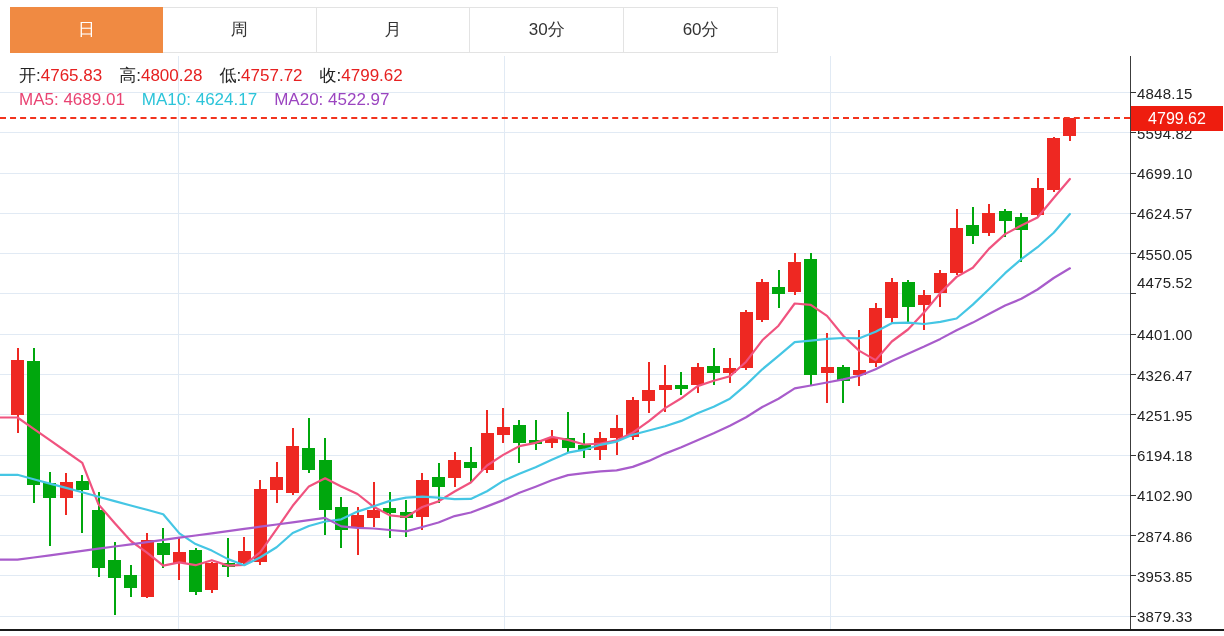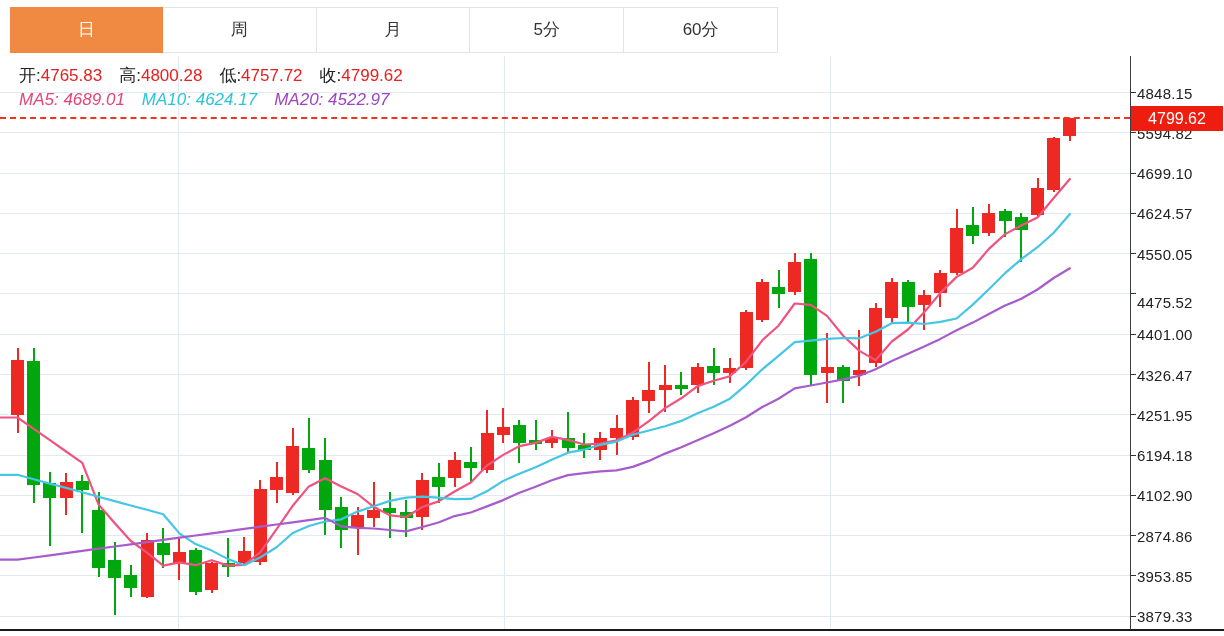--- a/index.html
+++ b/index.html
@@ -37,26 +37,26 @@
 </style>
 </head>
 <body>
 
 <div class="app">
 
   <div class="tabbar" id="tabbar">
       <div class="tab active" style="background: rgb(240, 138, 66);">日</div>
       <div class="tab">周</div>
       <div class="tab">月</div>
-      <div class="tab">5分</div>
+      <div class="tab">30分</div>
       <div class="tab">60分</div>
     </div>
 
   <div class="legend" id="legend-ohlc" style="top:64px;"><span class="item"><span class="lbl">开:</span><span style="color: rgb(230, 33, 33);">4765.83</span></span><span class="item"><span class="lbl">高:</span><span style="color: rgb(230, 33, 33);">4800.28</span></span><span class="item"><span class="lbl">低:</span><span style="color: rgb(230, 33, 33);">4757.72</span></span><span class="item"><span class="lbl">收:</span><span style="color: rgb(230, 33, 33);">4799.62</span></span></div>
-  <div class="legend" id="legend-ma" style="top:90px;font-style:italic;"><span class="item" style="color: rgb(233, 67, 114);">MA5: 4689.01</span><span class="item" style="color: rgb(44, 196, 217);">MA10: 4624.17</span><span class="item" style="color: rgb(155, 69, 192);">MA20: 4522.97</span></div>
+  <div class="legend" id="legend-ma" style="top:90px;"><span class="item" style="color: rgb(233, 67, 114);">MA5: 4689.01</span><span class="item" style="color: rgb(44, 196, 217);">MA10: 4624.17</span><span class="item" style="color: rgb(155, 69, 192);">MA20: 4522.97</span></div>
 
   <div class="plot" id="plot">
     <svg class="ma-svg" id="ma-svg" width="1130" height="636">
         <polyline points="0,417.5 17.5,417.5 33.7,428.8 49.9,440.2 66.1,451.5 82.3,462.8 98.5,504.4 114.6,523 130.8,541 147,552.6 163.2,565.6 179.4,562.4 195.6,565.2 211.8,560.2 228,565.6 244.2,564.8 260.4,552.2 276.6,529.2 292.7,505.8 308.9,486.4 325.1,478.3 341.3,486.4 357.5,494 373.7,506.8 389.9,515.4 406.1,517 422.3,507 438.5,501.4 454.6,491.5 470.8,482.5 487,465.5 503.2,454.9 519.4,446.1 535.6,442.9 551.8,436.9 568,439.9 584.2,444.5 600.4,443.5 616.6,440.3 632.7,432.7 648.9,421.1 665.1,408.1 681.3,398.3 697.5,386.1 713.7,380.7 729.9,376.3 746.1,361.7 762.3,340.3 778.5,325.7 794.7,303.5 810.8,304.9 827,315.9 843.2,335.7 859.4,350.9 875.6,360.1 891.8,341.5 908,329.5 924.2,312.3 940.4,292.9 956.6,276.9 972.8,267.7 988.9,248.9 1005.1,234.1 1021.3,225.5 1037.5,217.5 1053.7,198 1069.9,179" fill="none" stroke="#f0537f" stroke-width="2.2" stroke-linejoin="round" stroke-linecap="round"></polyline>
         <polyline points="0,474.8 17.5,474.8 33.7,479.2 49.9,483.6 66.1,487.9 82.3,492.3 98.5,496.7 114.6,501.1 130.8,505.5 147,509.8 163.2,514.2 179.4,533.4 195.6,544.1 211.8,550.6 228,559.1 244.2,565.2 260.4,557.3 276.6,547.2 292.7,533 308.9,526 325.1,521.5 341.3,519.3 357.5,511.6 373.7,506.3 389.9,500.9 406.1,497.6 422.3,496.7 438.5,497.7 454.6,499.1 470.8,498.9 487,491.2 503.2,480.9 519.4,473.7 535.6,467.2 551.8,459.7 568,452.7 584.2,449.7 600.4,444.8 616.6,441.6 632.7,434.8 648.9,430.5 665.1,426.3 681.3,420.9 697.5,413.2 713.7,406.7 729.9,398.7 746.1,384.9 762.3,369.3 778.5,355.9 794.7,342.1 810.8,340.6 827,338.8 843.2,338 859.4,338.3 875.6,331.8 891.8,323.2 908,322.7 924.2,324 940.4,321.9 956.6,318.5 972.8,304.6 988.9,289.2 1005.1,273.2 1021.3,259.2 1037.5,247.2 1053.7,232.8 1069.9,214" fill="none" stroke="#45c6e4" stroke-width="2.2" stroke-linejoin="round" stroke-linecap="round"></polyline>
         <polyline points="0,559.7 17.5,559.7 33.7,557.5 49.9,555.3 66.1,553.1 82.3,550.9 98.5,548.7 114.6,546.5 130.8,544.3 147,542.1 163.2,539.9 179.4,537.7 195.6,535.5 211.8,533.3 228,531.1 244.2,528.9 260.4,526.7 276.6,524.5 292.7,522.3 308.9,520.1 325.1,517.9 341.3,526.4 357.5,527.9 373.7,528.5 389.9,530 406.1,531.4 422.3,527 438.5,522.5 454.6,516.1 470.8,512.5 487,506.4 503.2,500.1 519.4,492.7 535.6,486.7 551.8,480.3 568,475.1 584.2,473.2 600.4,471.3 616.6,470.4 632.7,466.9 648.9,460.9 665.1,453.6 681.3,447.3 697.5,440.2 713.7,433.2 729.9,425.7 746.1,417.3 762.3,407 778.5,398.7 794.7,388.4 810.8,385.5 827,382.5 843.2,379.4 859.4,375.7 875.6,369.2 891.8,360.9 908,353.8 924.2,346.6 940.4,338.9 956.6,330.3 972.8,322.6 988.9,314 1005.1,305.6 1021.3,298.8 1037.5,289.5 1053.7,278 1069.9,268.3" fill="none" stroke="#a85ccb" stroke-width="2.2" stroke-linejoin="round" stroke-linecap="round"></polyline>
       </svg>
     <div class="dash-line" id="dash-line" style="top: 117.2px; border-top: 2px dashed rgb(242, 51, 29);"></div>
     <div class="y-axis" id="y-axis" style="left: 1130px; top: 56px; height: 575px; background: rgb(60, 60, 60);"></div>
     <div class="x-axis" id="x-axis" style="top: 629px; background: rgb(26, 26, 26);"></div>
@@ -71,21 +71,21 @@
       <div class="ytick" style="top: 172.6px; left: 1130px; background: rgb(51, 51, 51);"></div>
       <div class="ylabel" style="top: 173.1px;">4699.10</div>
       <div class="hgrid" style="top: 212.9px; background: rgb(225, 234, 244);"></div>
       <div class="ytick" style="top: 212.9px; left: 1130px; background: rgb(51, 51, 51);"></div>
       <div class="ylabel" style="top: 213.4px;">4624.57</div>
       <div class="hgrid" style="top: 253.1px; background: rgb(225, 234, 244);"></div>
       <div class="ytick" style="top: 253.1px; left: 1130px; background: rgb(51, 51, 51);"></div>
       <div class="ylabel" style="top: 253.6px;">4550.05</div>
       <div class="hgrid" style="top: 293.4px; background: rgb(225, 234, 244);"></div>
       <div class="ytick" style="top: 293.4px; left: 1130px; background: rgb(51, 51, 51);"></div>
-      <div class="ylabel" style="top: 302px;">4475.52</div>
+      <div class="ylabel" style="top: 282px;">4475.52</div>
       <div class="hgrid" style="top: 333.7px; background: rgb(225, 234, 244);"></div>
       <div class="ytick" style="top: 333.7px; left: 1130px; background: rgb(51, 51, 51);"></div>
       <div class="ylabel" style="top: 334.2px;">4401.00</div>
       <div class="hgrid" style="top: 374px; background: rgb(225, 234, 244);"></div>
       <div class="ytick" style="top: 374px; left: 1130px; background: rgb(51, 51, 51);"></div>
       <div class="ylabel" style="top: 374.5px;">4326.47</div>
       <div class="hgrid" style="top: 414.3px; background: rgb(225, 234, 244);"></div>
       <div class="ytick" style="top: 414.3px; left: 1130px; background: rgb(51, 51, 51);"></div>
       <div class="ylabel" style="top: 414.8px;">4251.95</div>
       <div class="hgrid" style="top: 454.6px; background: rgb(225, 234, 244);"></div>

